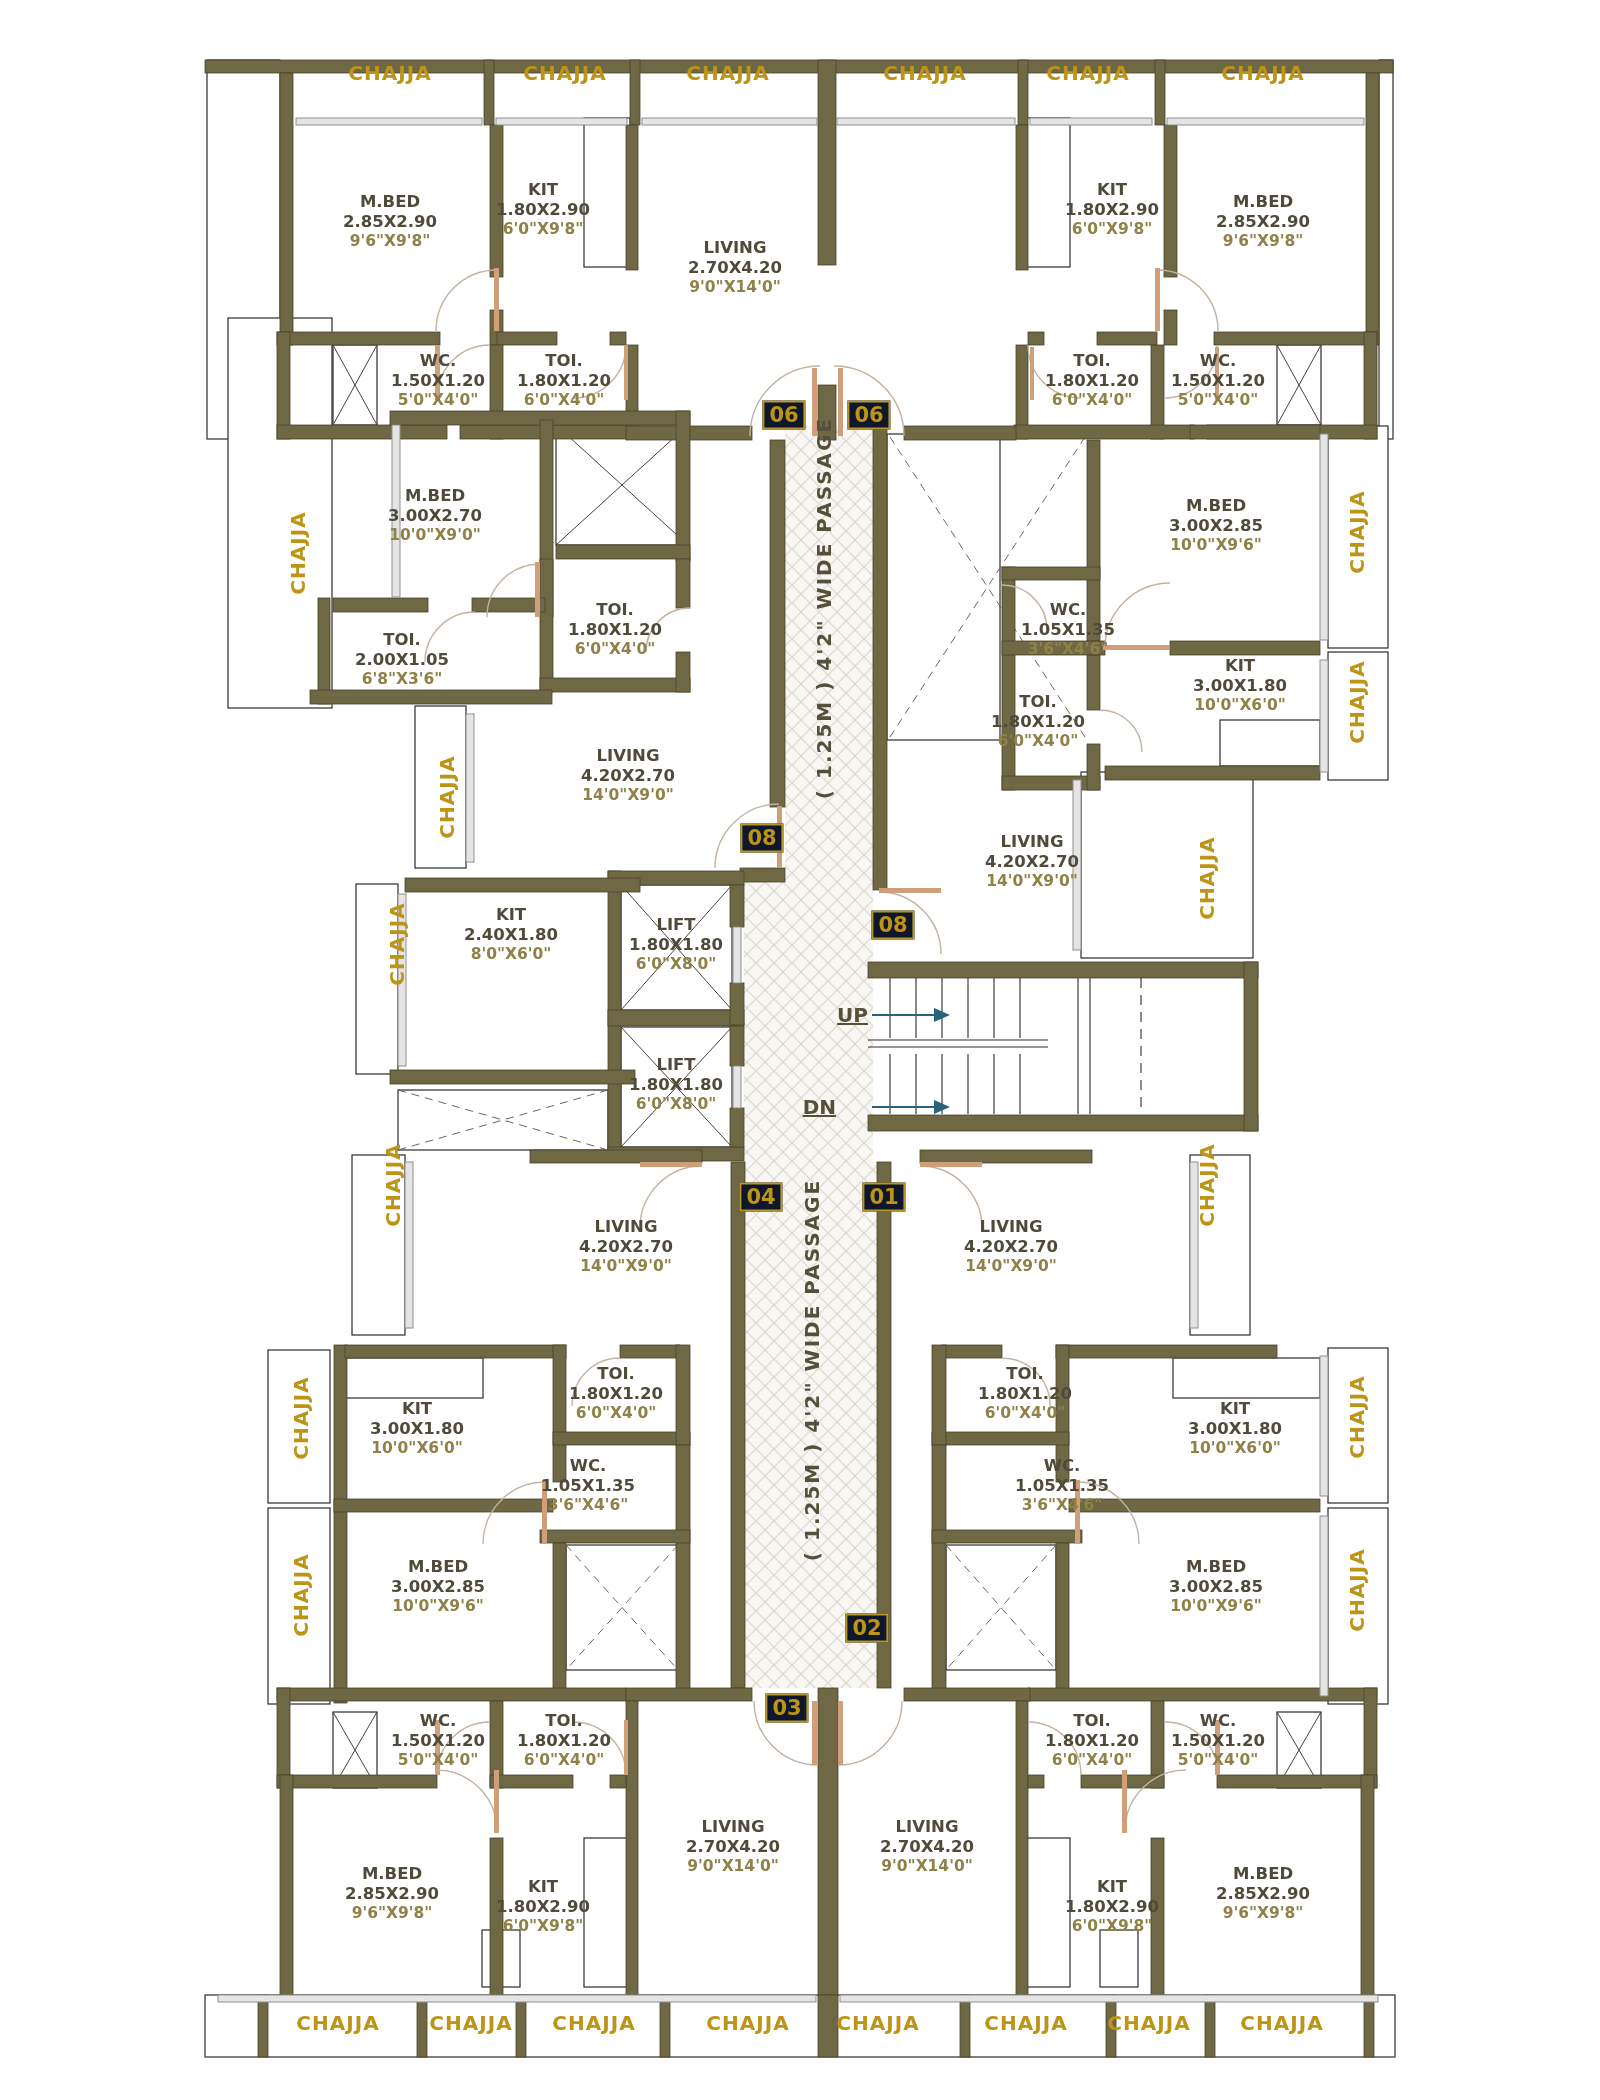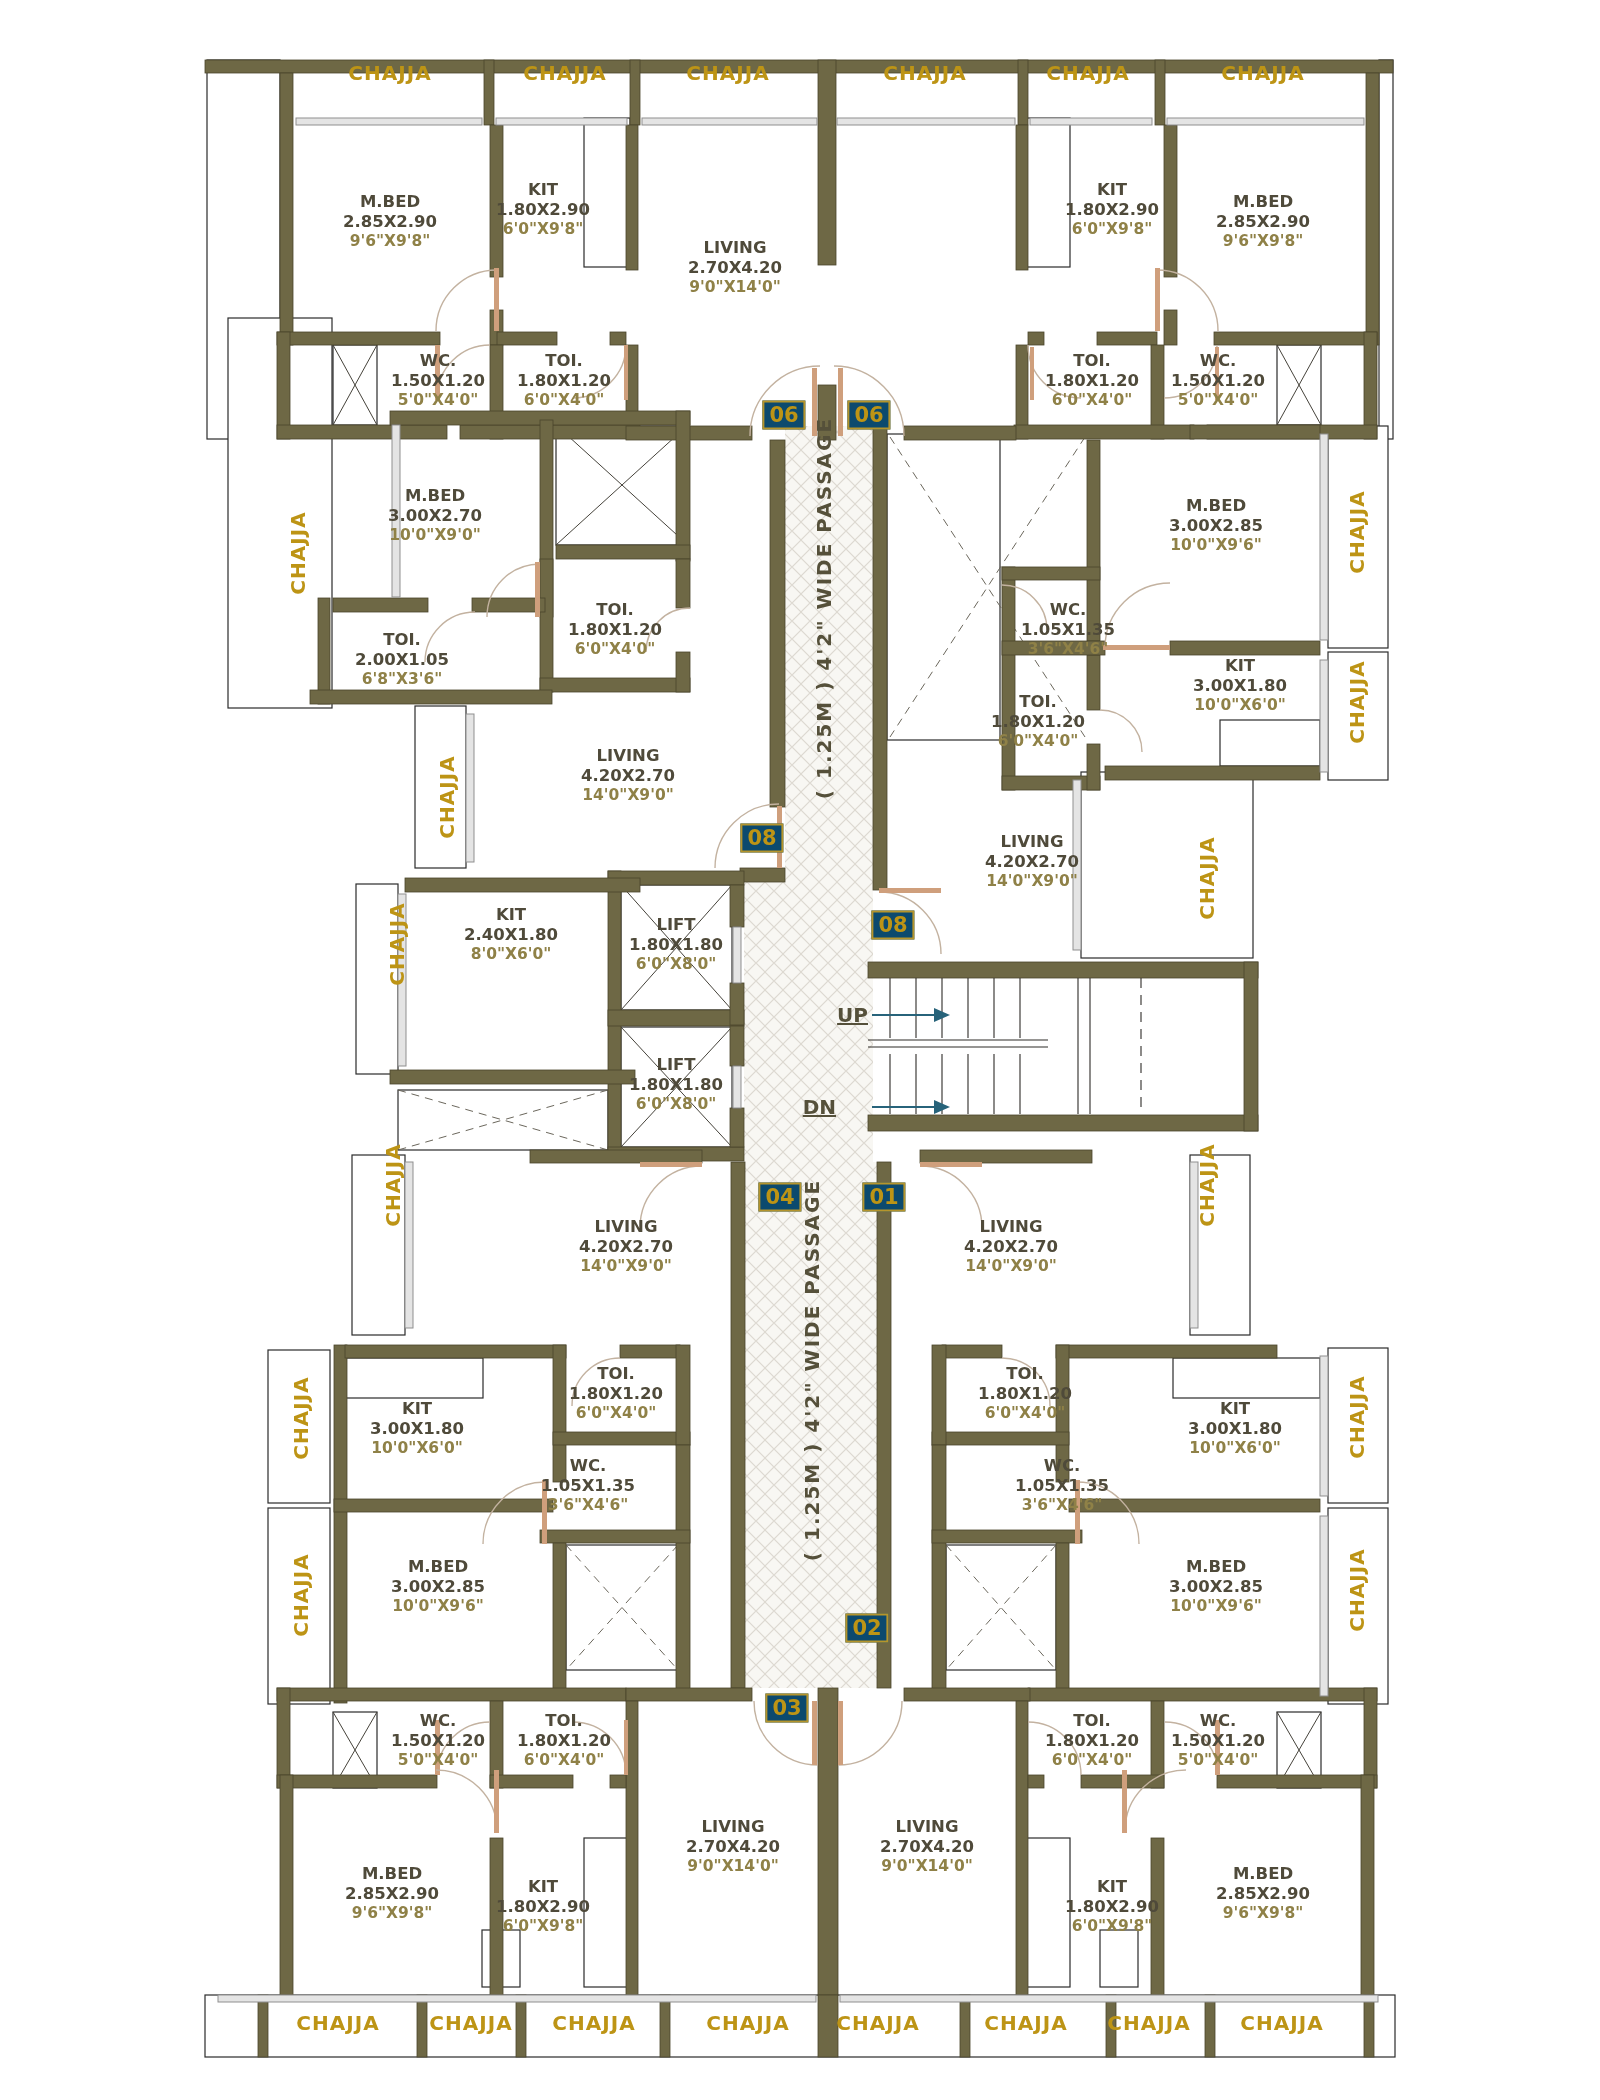--- a/index.html
+++ b/index.html
@@ -23,21 +23,21 @@
   .std{stroke:#2f2d28;stroke-width:1.1;fill:none;stroke-dasharray:10 7;}
   .ar{stroke:var(--arrow);stroke-width:2;fill:none;}
   .arh{fill:var(--arrow);}
   .room{position:absolute;transform:translate(-50%,-50%);text-align:center;line-height:1.22;white-space:nowrap;}
   .rn,.rm{display:block;font-weight:bold;font-size:16.5px;color:var(--ink);}
   .ri{display:block;font-weight:bold;font-size:15.5px;color:var(--imp);}
   .chj{position:absolute;transform:translate(-50%,-50%);font-weight:bold;font-size:20px;
        letter-spacing:1px;color:var(--gold);white-space:nowrap;}
   .chj.v{transform:translate(-50%,-50%) rotate(-90deg);}
   .badge{position:absolute;transform:translate(-50%,-50%);font-weight:bold;font-size:21px;
-         color:var(--gold);border:2px solid var(--goldb);background:#0c4a6e;
+         color:var(--gold);border:2px solid var(--goldb);background:#0f172a;
          padding:0 5px;line-height:25px;}
   .pass{position:absolute;transform:translate(-50%,-50%) rotate(-90deg);font-weight:bold;
         font-size:20px;letter-spacing:2px;color:var(--ink2);white-space:nowrap;}
   .updn{position:absolute;transform:translate(-100%,-50%);font-weight:bold;font-size:20px;color:var(--ink2);text-decoration:underline;}
 </style>
 </head>
 <body>
 
 <div id="plan">
 
@@ -555,21 +555,21 @@
 <span class="chj v" style="left:1357px;top:702px">CHAJJA</span>
 <span class="chj v" style="left:1207px;top:878px">CHAJJA</span>
 <span class="chj v" style="left:1207px;top:1185px">CHAJJA</span>
 <span class="chj v" style="left:1357px;top:1417px">CHAJJA</span>
 <span class="chj v" style="left:1357px;top:1590px">CHAJJA</span>
 
 <span class="badge" style="left:784px;top:415px">06</span>
 <span class="badge" style="left:869px;top:415px">06</span>
 <span class="badge" style="left:762px;top:838px">08</span>
 <span class="badge" style="left:893px;top:925px">08</span>
-<span class="badge" style="left:780px;top:1197px">04</span>
+<span class="badge" style="left:761px;top:1197px">04</span>
 <span class="badge" style="left:884px;top:1197px">01</span>
 <span class="badge" style="left:787px;top:1708px">03</span>
 <span class="badge" style="left:867px;top:1628px">02</span>
 
 <span class="pass" style="left:824px;top:608px">( 1.25M ) 4'2" WIDE PASSAGE</span>
 <span class="pass" style="left:812px;top:1370px">( 1.25M ) 4'2" WIDE PASSAGE</span>
 <span class="updn" style="left:868px;top:1015px">UP</span>
 <span class="updn" style="left:836px;top:1107px">DN</span>
 
 </div>

